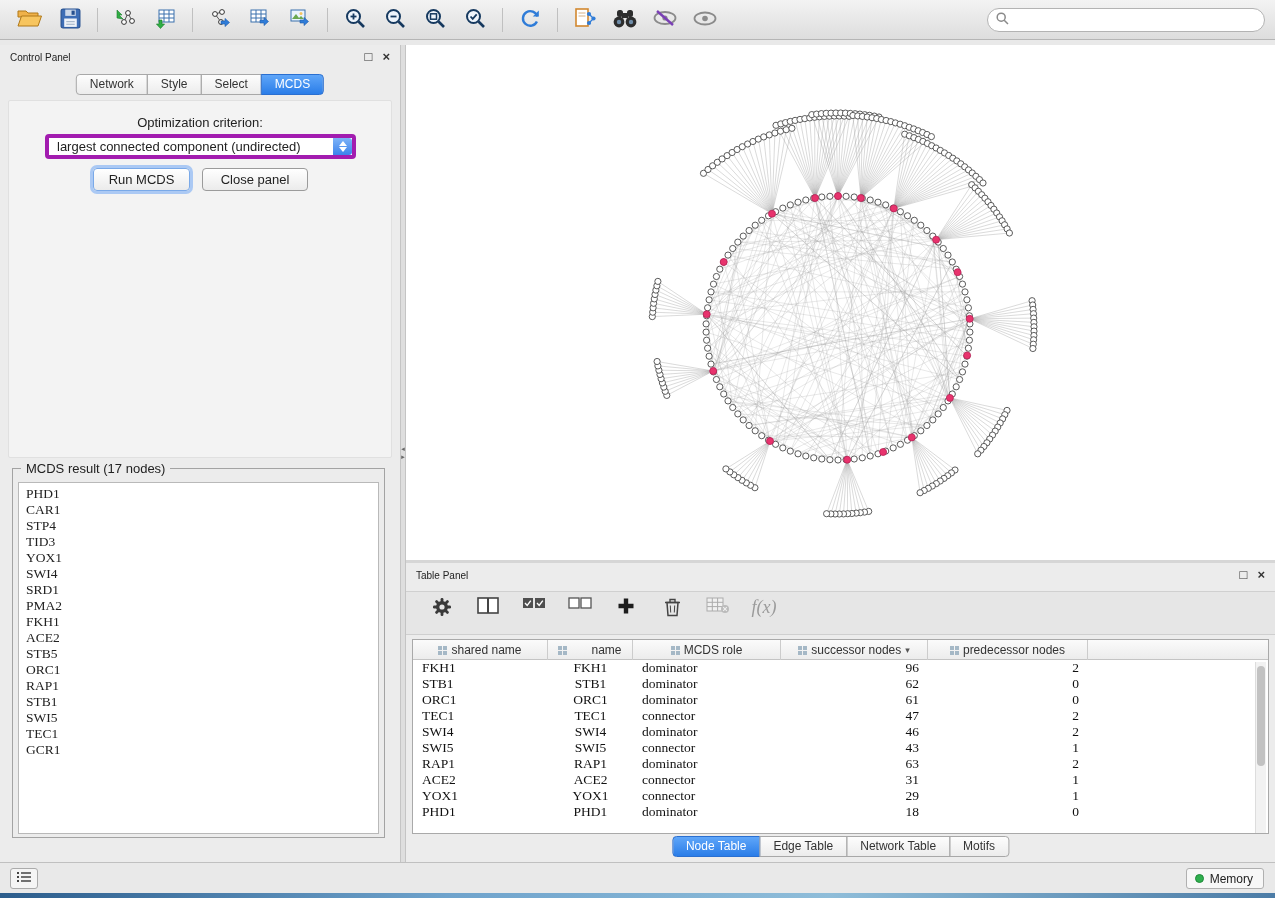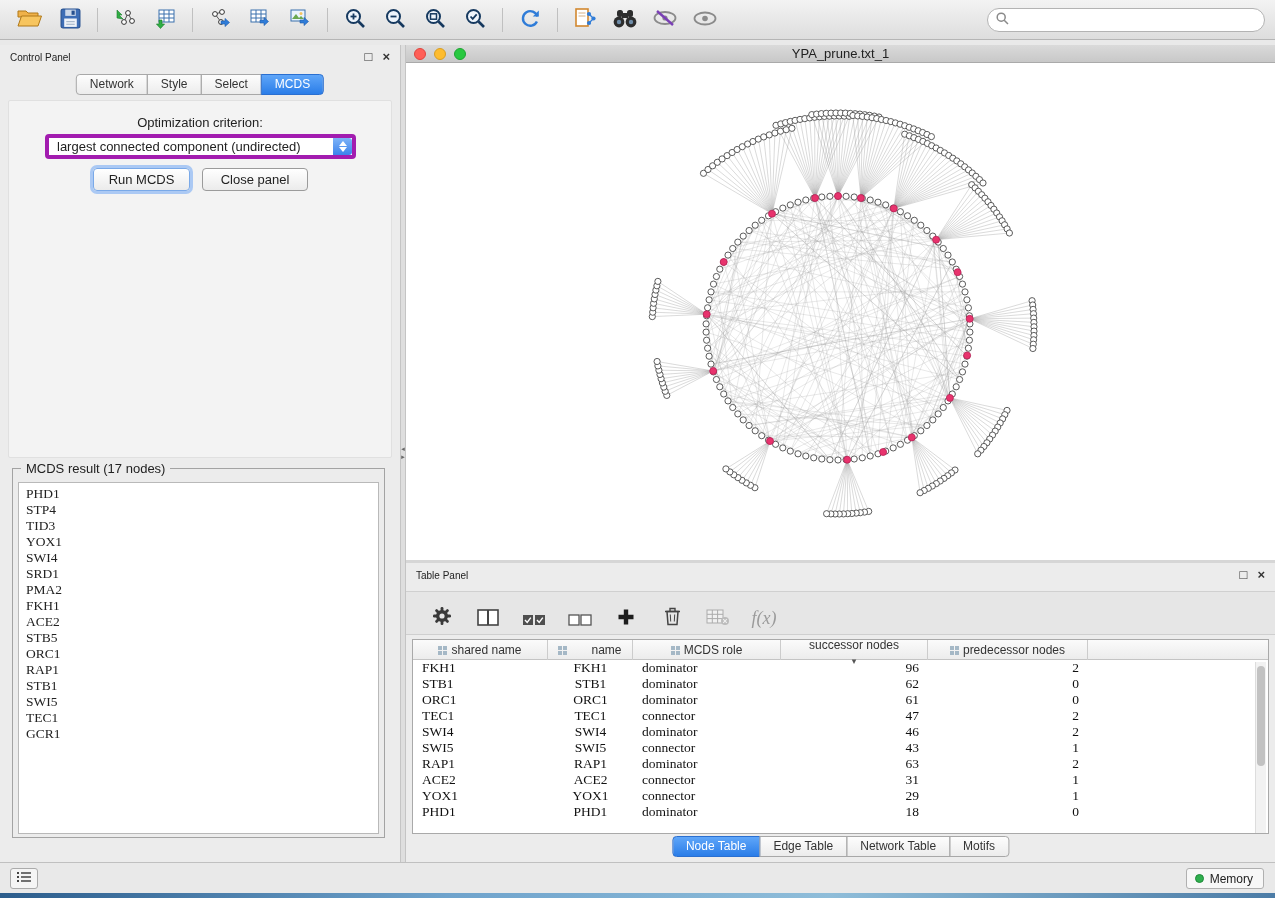--- a/index.html
+++ b/index.html
@@ -79,21 +79,21 @@
   .chord { stroke:#9a9a9a; stroke-width:.5; opacity:.45; }
   .spoke { stroke:#9f9f9f; stroke-width:.55; opacity:.7; }
   .nwhite { fill:#fff; stroke:#4a4a4a; stroke-width:.9; }
   .npink { fill:#e8336d; stroke:#b81f56; stroke-width:.8; }
 
   
   .table-panel { position:absolute; left:406px; top:563px; width:869px; height:299px; background:#ececec; }
   .tp-toolbar { position:absolute; left:0; top:28px; width:100%; height:44px; background:#e6e6e6;
                 border-top:1px solid #d0d0d0; border-bottom:1px solid #cfcfcf;
                 display:flex; align-items:center; padding-left:20px; gap:14px; }
-  .tp-btn { width:32px; height:32px; display:flex; align-items:flex-end; justify-content:center; }
+  .tp-btn { width:32px; height:32px; display:flex; align-items:flex-start; justify-content:center; }
   .fx { font-family:"Liberation Serif",serif; font-style:italic; font-size:18px; color:#9a9a9a; }
 
   .table-wrap { position:absolute; left:6px; top:76px; width:857px; height:195px; background:#fff; border:1px solid #a9a9a9; overflow:hidden; }
   .thead { display:flex; height:20px; background:linear-gradient(#fbfbfb,#ececec); border-bottom:1px solid #c4c4c4; }
   .th { display:flex; align-items:center; justify-content:center; gap:4px; font-size:12px; color:#333;
         border-right:1px solid #cccccc; height:20px; }
   .th .sort { font-size:9px; color:#555; }
   .tr { display:flex; height:16px; }
   .td { height:16px; line-height:16px; font-family:"Liberation Serif",serif; font-size:13.5px; color:#111;
         overflow:hidden; white-space:nowrap; }
@@ -335,20 +335,21 @@
             </svg>
         </span>
       </div>
       <button class="btn btn-run">Run MCDS</button>
       <button class="btn btn-close">Close panel</button>
 
       <div class="group-box">
         <span class="group-title">MCDS result (17 nodes)</span>
         <div class="mcds-list" id="mcds-list">
             <div class="mcds-item">PHD1</div>
+            <div class="mcds-item">CAR1</div>
             <div class="mcds-item">STP4</div>
             <div class="mcds-item">TID3</div>
             <div class="mcds-item">YOX1</div>
             <div class="mcds-item">SWI4</div>
             <div class="mcds-item">SRD1</div>
             <div class="mcds-item">PMA2</div>
             <div class="mcds-item">FKH1</div>
             <div class="mcds-item">ACE2</div>
             <div class="mcds-item">STB5</div>
             <div class="mcds-item">ORC1</div>
@@ -360,28 +361,20 @@
           </div>
       </div>
     </div>
 
     <div class="splitter-v">
       <div class="handle">◂<br>▸</div>
     </div>
     <div class="splitter-h"></div>
 
     <div class="net-window">
-      <div class="net-titlebar">
-        <span class="net-title">YPA_prune.txt_1</span>
-        <span class="traffic">
-          <span class="tl red"></span>
-          <span class="tl yellow"></span>
-          <span class="tl green"></span>
-        </span>
-      </div>
       <div class="net-canvas">
         <svg id="net-svg" width="869" height="497" viewBox="0 0 869 497">
             <line class="chord" x1="301.6" y1="244.8" x2="322.0" y2="192.1"></line>
             <line class="chord" x1="550.2" y1="206.2" x2="560.9" y2="293.2"></line>
             <line class="chord" x1="494.4" y1="148.7" x2="407.7" y2="394.8"></line>
             <line class="chord" x1="355.7" y1="157.3" x2="307.5" y2="308.9"></line>
             <line class="chord" x1="563.9" y1="269.1" x2="305.0" y2="228.9"></line>
             <line class="chord" x1="331.8" y1="350.9" x2="556.5" y2="221.1"></line>
             <line class="chord" x1="301.6" y1="244.8" x2="322.0" y2="337.9"></line>
             <line class="chord" x1="542.0" y1="337.9" x2="301.6" y2="244.8"></line>
@@ -1205,21 +1198,21 @@
               <svg width="9" height="9" viewBox="0 0 9 9">
                 <g fill="#a5b8c6">
                   <rect width="4" height="4"></rect>
                   <rect x="5" width="4" height="4"></rect>
                   <rect y="5" width="4" height="4"></rect>
                   <rect x="5" y="5" width="4" height="4"></rect>
                 </g>
               </svg>
               <span>MCDS role</span>
             </div>
-            <div class="th" style="width: 147px; flex-direction: column;">
+            <div class="th" style="width: 147px;">
               <svg width="9" height="9" viewBox="0 0 9 9">
                 <g fill="#a5b8c6">
                   <rect width="4" height="4"></rect>
                   <rect x="5" width="4" height="4"></rect>
                   <rect y="5" width="4" height="4"></rect>
                   <rect x="5" y="5" width="4" height="4"></rect>
                 </g>
               </svg>
               <span>successor nodes</span>
               <span class="sort">▾</span>

